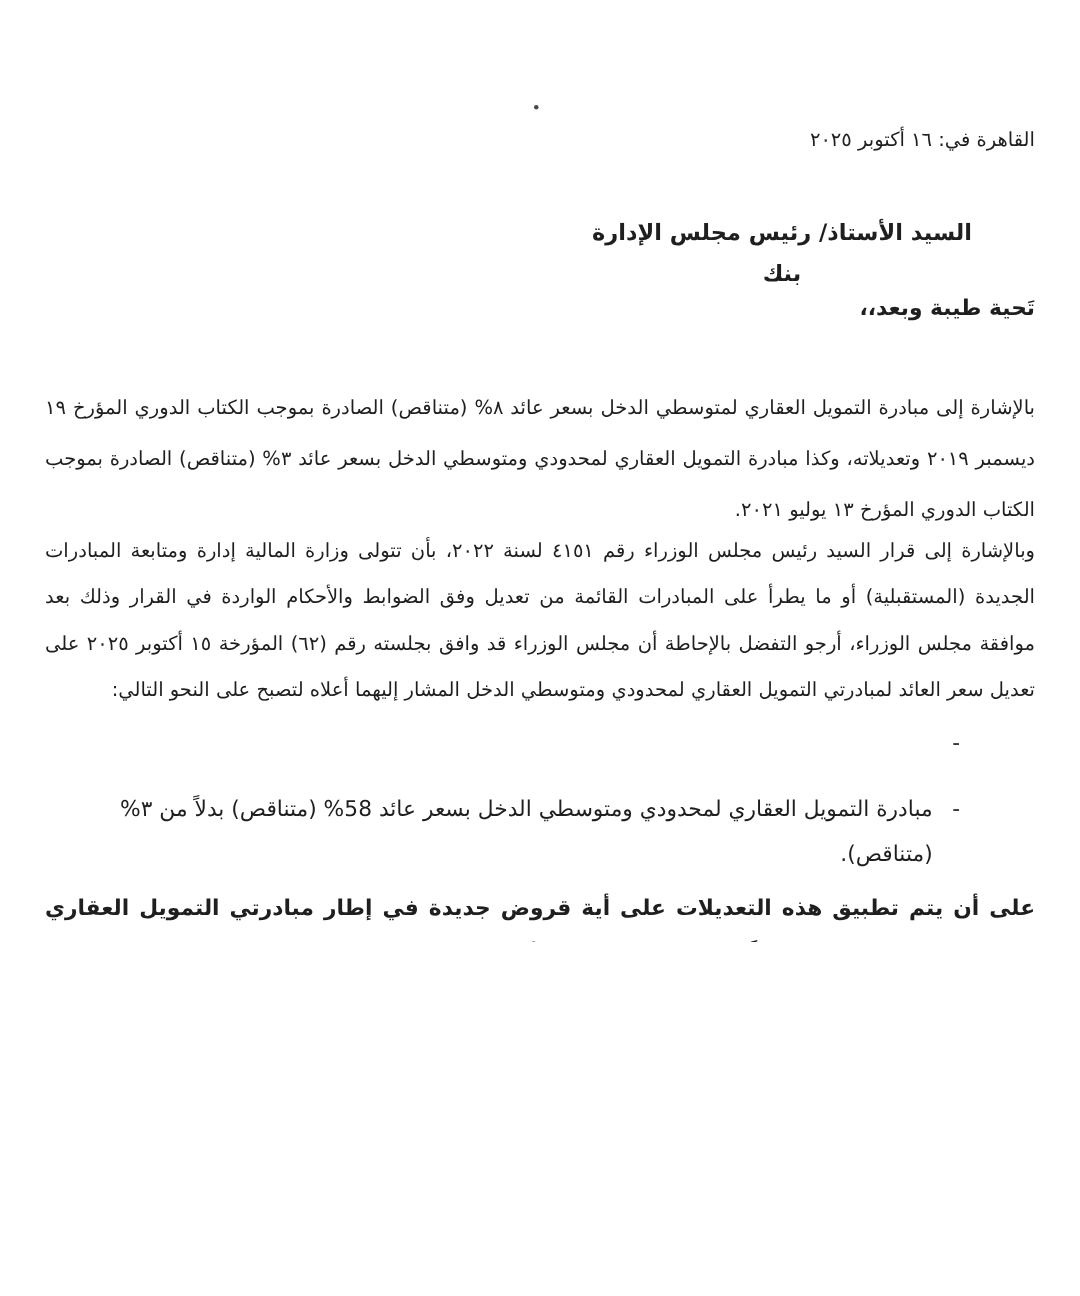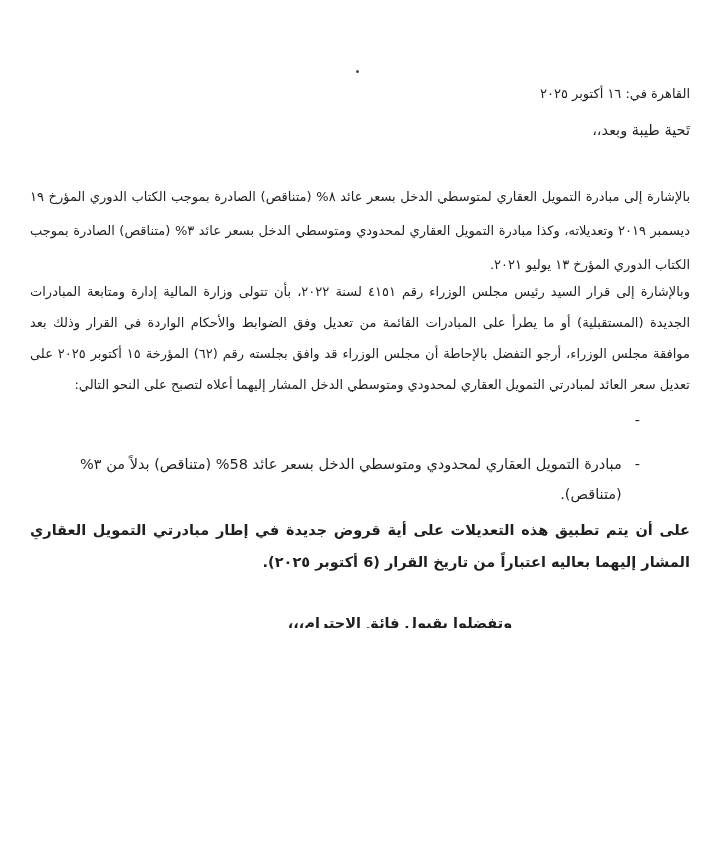--- a/index.html
+++ b/index.html
@@ -36,22 +36,22 @@
     display: table;
     margin-right: 42px;
     margin-top: 38px;
     font-weight: bold;
     font-size: 15px;
     line-height: 27px;
     text-align: center;
   }
   .addressee .line1 { white-space: nowrap; }
   .salutation {
-    margin-top: 16px;
-    font-weight: normal;
+    margin-top: 0;
+    font-weight: bold;
     font-size: 14.5px;
     line-height: 20px;
     text-align: right;
   }
   .para {
     font-size: 13px;
     text-align: justify;
     text-justify: inter-word;
   }
   .para-1 { margin-top: 40px; line-height: 34px; }
@@ -104,20 +104,24 @@
 </style>
 </head>
 <body>
 
 <div class="page">
 
   <div class="stray-dot"></div>
 
   <div class="date-line">القاهرة في: ١٦ أكتوبر ٢٠٢٥</div>
 
+  <div class="addressee">
+    <div class="line1">السيد الأستاذ/ رئيس مجلس الإدارة</div>
+    <div class="line2">بنك</div>
+  </div>
 
   <div class="salutation">تَحية طيبة وبعد،،</div>
 
   <div class="para para-1">بالإشارة إلى مبادرة التمويل العقاري لمتوسطي الدخل بسعر عائد ٨% (متناقص) الصادرة بموجب الكتاب الدوري المؤرخ ١٩ ديسمبر ٢٠١٩ وتعديلاته، وكذا مبادرة التمويل العقاري لمحدودي ومتوسطي الدخل بسعر عائد ٣% (متناقص) الصادرة بموجب الكتاب الدوري المؤرخ ١٣ يوليو ٢٠٢١.</div>
 
   <div class="para para-2">وبالإشارة إلى قرار السيد رئيس مجلس الوزراء رقم ٤١٥١ لسنة ٢٠٢٢، بأن تتولى وزارة المالية إدارة ومتابعة المبادرات الجديدة (المستقبلية) أو ما يطرأ على المبادرات القائمة من تعديل وفق الضوابط والأحكام الواردة في القرار وذلك بعد موافقة مجلس الوزراء، أرجو التفضل بالإحاطة أن مجلس الوزراء قد وافق بجلسته رقم (٦٢) المؤرخة ١٥ أكتوبر ٢٠٢٥ على تعديل سعر العائد لمبادرتي التمويل العقاري لمحدودي ومتوسطي الدخل المشار إليهما أعلاه لتصبح على النحو التالي:</div>
 
   <div class="amendments">
     <div class="amend-item">
       <span class="amend-dash">-</span>

